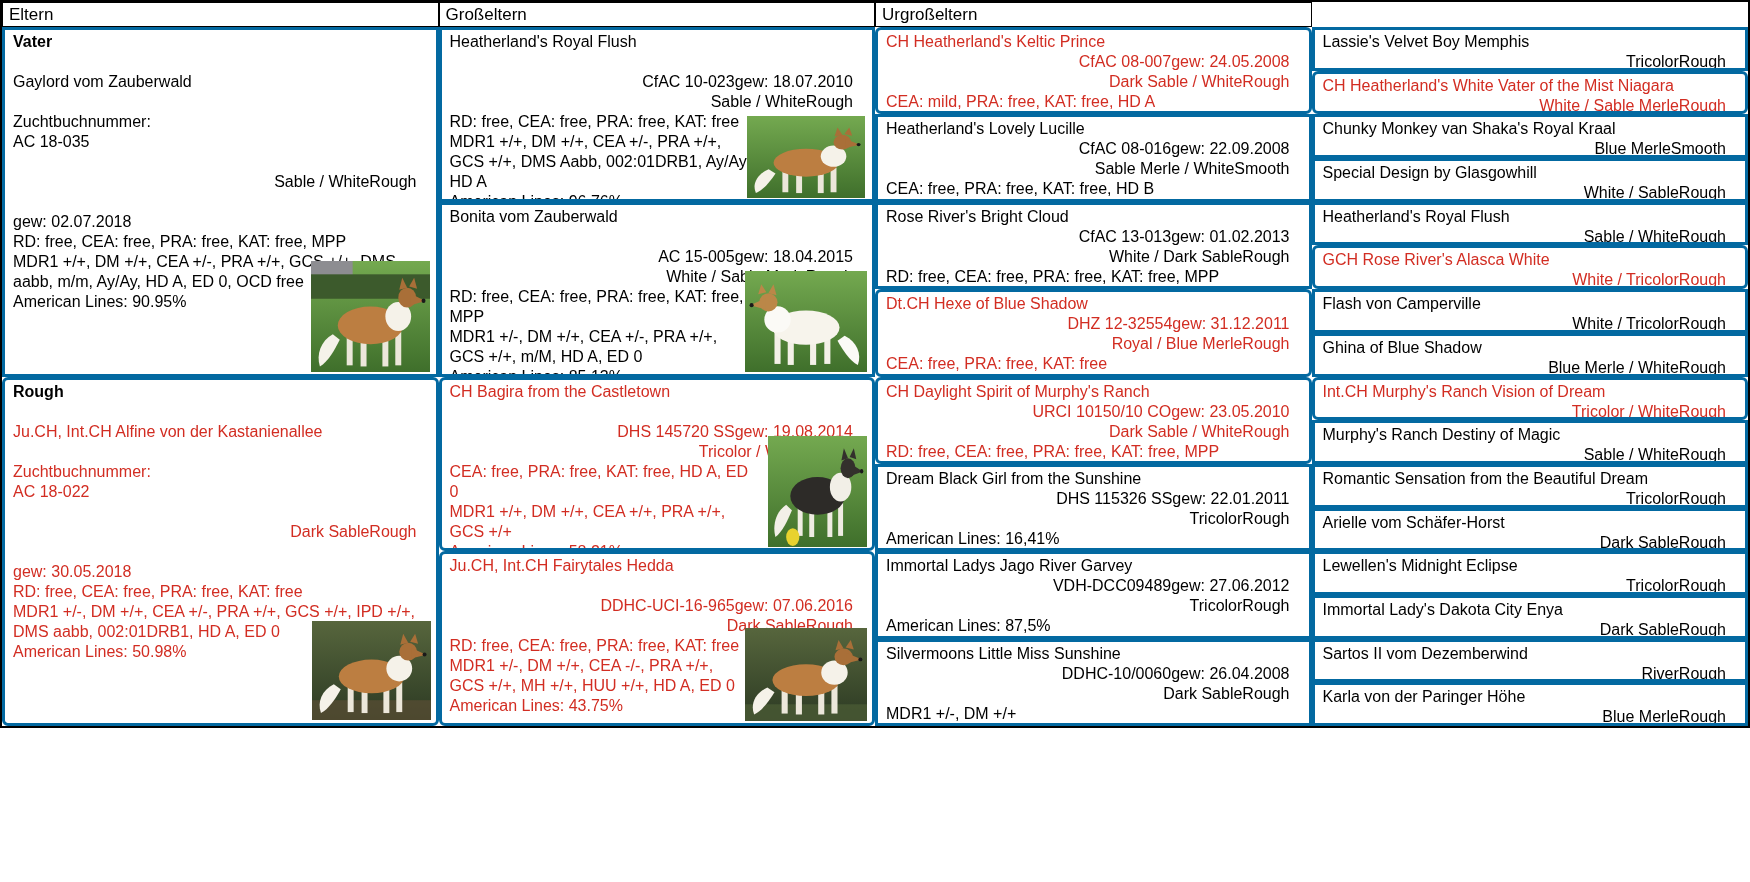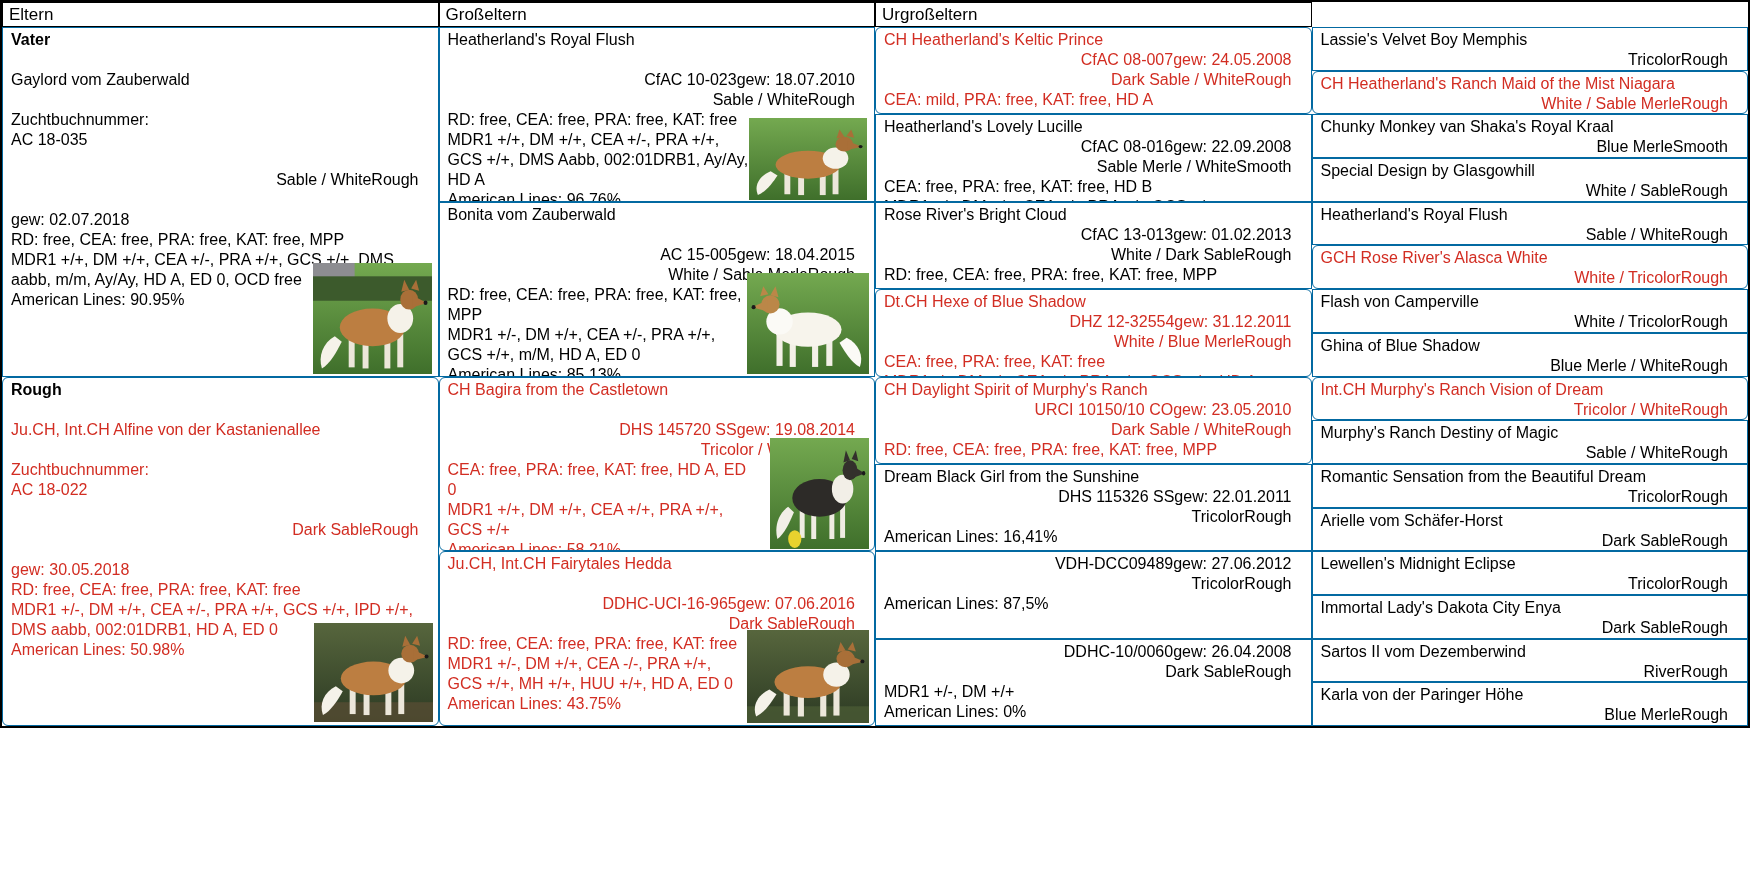--- a/index.html
+++ b/index.html
@@ -11,21 +11,21 @@
     grid-template-rows:25px repeat(16,1fr);
     font-family:"Liberation Sans","DejaVu Sans",sans-serif;
     font-size:16px; line-height:20px;
     color:#000; background:#fff;
   }
   .hcell {
     border:1px solid #000; padding:0 6px; font-size:17px;
     display:flex; align-items:center; box-sizing:border-box;
   }
   .cell {
-    border:1px solid #0369a1; padding:2px 19px 2px 8px;
+    border:3px solid #0369a1; padding:2px 19px 2px 8px;
     position:relative; overflow:hidden; box-sizing:border-box;
   }
   .blank { height:20px; }
   .split { display:flex; justify-content:flex-end; }
   .health { white-space:pre-line; }
   .red { color:#d22d22;border-radius:6px; }
   .role { font-weight:bold; color:#000; }
   .photo { position:absolute; display:block; }
   .w-photo .health, .w-photo .am { max-width:302px; }
   
@@ -245,21 +245,21 @@
     <div class="am"></div>
   </div>
 
   <div class="cell red" style="grid-column:3;grid-row:8/span 2">
     <div>Dt.CH Hexe of Blue Shadow</div>
     <div class="split">
       <span>DHZ 12-32554</span>
       <span>gew: 31.12.2011</span>
     </div>
     <div class="split">
-      <span>White / Blue Merle</span>
+      <span>Royal / Blue Merle</span>
       <span>Rough</span>
     </div>
     <div class="health">CEA: free, PRA: free, KAT: free
 MDR1 -/-, DM +/-, CEA +/-, PRA +/+, GCS +/+, HD A,</div>
     <div class="am"></div>
   </div>
 
   <div class="cell red" style="grid-column:3;grid-row:10/span 2">
     <div>CH Daylight Spirit of Murphy's Ranch</div>
     <div class="split">
@@ -283,54 +283,56 @@
     </div>
     <div class="split">
       <span>Tricolor</span>
       <span>Rough</span>
     </div>
     <div class="health"></div>
     <div class="am">American Lines: 16,41%</div>
   </div>
 
   <div class="cell" style="grid-column:3;grid-row:14/span 2">
+    <div>Immortal Ladys Jago River Garvey</div>
     <div class="split">
       <span>VDH-DCC09489</span>
       <span>gew: 27.06.2012</span>
     </div>
     <div class="split">
       <span>Tricolor</span>
       <span>Rough</span>
     </div>
     <div class="health"></div>
     <div class="am">American Lines: 87,5%</div>
   </div>
 
   <div class="cell" style="grid-column:3;grid-row:16/span 2">
+    <div>Silvermoons Little Miss Sunshine</div>
     <div class="split">
       <span>DDHC-10/0060</span>
       <span>gew: 26.04.2008</span>
     </div>
     <div class="split">
       <span>Dark Sable</span>
       <span>Rough</span>
     </div>
     <div class="health">MDR1 +/-, DM +/+</div>
     <div class="am">American Lines: 0%</div>
   </div>
 
   <div class="cell" style="grid-column:4;grid-row:2">
     <div>Lassie's Velvet Boy Memphis</div>
     <div class="split">
       <span>Tricolor</span>
       <span>Rough</span>
     </div>
   </div>
   <div class="cell red" style="grid-column:4;grid-row:3">
-    <div>CH Heatherland's Ranch Maid of the Mist Niagara</div>
+    <div>CH Heatherland's White Vater of the Mist Niagara</div>
     <div class="split">
       <span>White / Sable Merle</span>
       <span>Rough</span>
     </div>
   </div>
   <div class="cell" style="grid-column:4;grid-row:4">
     <div>Chunky Monkey van Shaka's Royal Kraal</div>
     <div class="split">
       <span>Blue Merle</span>
       <span>Smooth</span>

